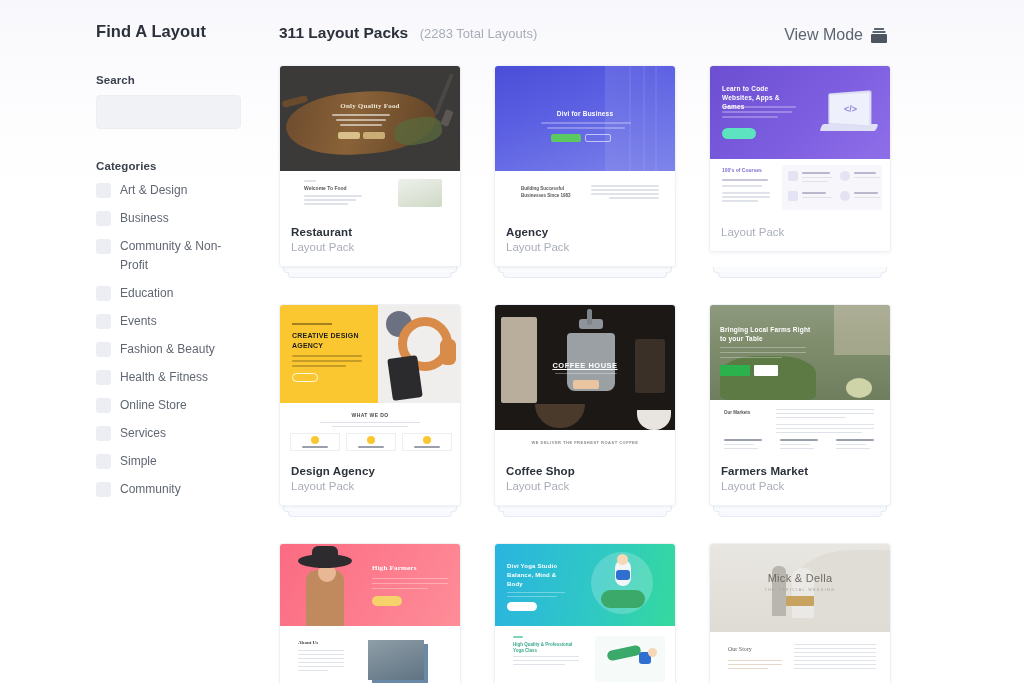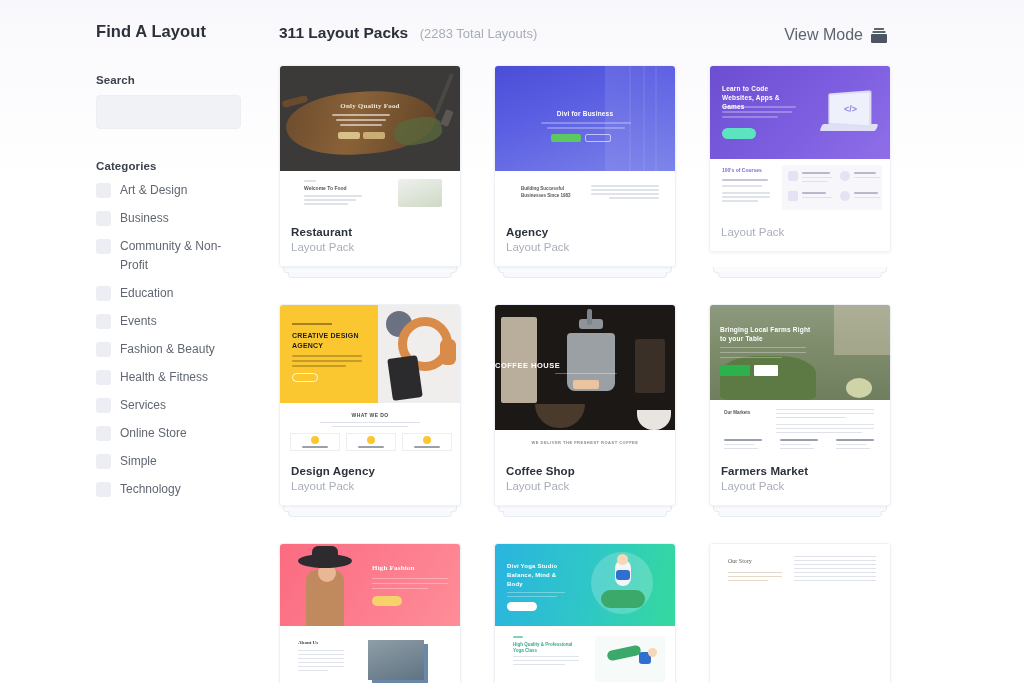--- a/index.html
+++ b/index.html
@@ -289,33 +289,33 @@
       <li class="cat-item">
         <span class="cat-box"></span>
         <span class="cat-text">Fashion &amp; Beauty</span>
       </li>
       <li class="cat-item">
         <span class="cat-box"></span>
         <span class="cat-text">Health &amp; Fitness</span>
       </li>
       <li class="cat-item">
         <span class="cat-box"></span>
+        <span class="cat-text">Online Store</span>
+      </li>
+      <li class="cat-item">
+        <span class="cat-box"></span>
         <span class="cat-text">Services</span>
       </li>
       <li class="cat-item">
         <span class="cat-box"></span>
-        <span class="cat-text">Online Store</span>
-      </li>
-      <li class="cat-item">
-        <span class="cat-box"></span>
         <span class="cat-text">Simple</span>
       </li>
       <li class="cat-item">
         <span class="cat-box"></span>
-        <span class="cat-text">Technology</span>
+        <span class="cat-text">Community</span>
       </li>
     </ul>
   </aside>
 
   <main id="main">
 
     <div id="main-head">
       <span id="pack-count">311 Layout Packs</span>
       <span id="pack-total">(2283 Total Layouts)</span>
 
@@ -487,21 +487,21 @@
         <div class="card">
           <div class="thumb">
             <div class="hero t5-hero">
               <div class="t5-bag"></div>
                 <div class="t5-jar"></div>
               <div class="t5-grinder"></div>
                 <div class="t5-gtop"></div>
                 <div class="t5-crank"></div>
               <div class="t5-bowl"></div>
                 <div class="t5-cup"></div>
-              <div class="hero-txt" style="left:0;right:0;top:56px;text-align:left;font-size:7.5px;letter-spacing:.5px;">COFFEE HOUSE</div>
+              <div class="hero-txt" style="left:0;right:0;top:56px;text-align:center;font-size:7.5px;letter-spacing:.5px;text-decoration:underline;">COFFEE HOUSE</div>
               <div class="ln" style="left:60px;top:68px;width:62px;height:1.3px;opacity:.6;"></div>
               <div class="btn-mini" style="left:78px;top:75px;width:26px;height:9px;background:#e8c4a0;"></div>
             </div>
             <div class="body-area" style="height:25px;">
               <div style="position:absolute;left:0;right:0;top:10px;text-align:center;font-size:4px;font-weight:700;color:#8a8a8a;letter-spacing:.5px;">WE DELIVER THE FRESHEST ROAST COFFEE</div>
             </div>
           </div>
           <div class="card-meta">
             <div class="card-title">Coffee Shop</div>
             <div class="card-sub">Layout Pack</div>
@@ -553,21 +553,21 @@
 
       <div class="card-wrap">
 
         <div class="card">
           <div class="thumb">
             <div class="hero t7-hero">
               <div class="t7-coat"></div>
                 <div class="t7-face"></div>
               <div class="t7-hat"></div>
                 <div class="t7-crown"></div>
-              <div class="hero-txt" style="left:92px;top:20px;font-size:7px;font-family:'Liberation Serif',serif;">High Fashion</div>
+              <div class="hero-txt" style="left:92px;top:20px;font-size:7px;font-family:'Liberation Serif',serif;">High Farmers</div>
               <div class="ln" style="left:92px;top:34px;width:76px;height:1.4px;opacity:.6;"></div>
               <div class="ln" style="left:92px;top:39px;width:76px;height:1.4px;opacity:.6;"></div>
               <div class="ln" style="left:92px;top:44px;width:56px;height:1.4px;opacity:.6;"></div>
               <div class="btn-mini" style="left:92px;top:52px;width:30px;height:10px;background:#f6d26a;border-radius:5px;"></div>
             </div>
             <div class="body-area" style="height:68px;">
               <div style="position:absolute;left:18px;top:14px;font-size:5px;font-weight:700;color:#444;font-family:'Liberation Serif',serif;">About Us</div>
               <div class="dln" style="left:18px;top:24px;width:46px;height:1.3px;"></div>
               <div class="dln" style="left:18px;top:28px;width:46px;height:1.3px;"></div>
               <div class="dln" style="left:18px;top:32px;width:46px;height:1.3px;"></div>
@@ -612,20 +612,28 @@
             </div>
           </div>
 
         </div>
       </div>
 
       <div class="card-wrap">
 
         <div class="card">
           <div class="thumb">
+            <div class="hero t9-hero">
+              <div class="t9-hill"></div>
+                <div class="t9-groom"></div>
+                <div class="t9-bride"></div>
+              <div class="t9-name">Mick &amp; Della</div>
+              <div class="t9-sub">THE OFFICIAL WEDDING</div>
+              <div class="t9-btn"></div>
+            </div>
             <div class="body-area" style="height:62px;">
               <div style="position:absolute;left:18px;top:14px;font-size:6px;color:#5c5a55;font-family:'Liberation Serif',serif;">Our Story</div>
               <div class="dln" style="left:18px;top:28px;width:54px;height:1.3px;background:#e2d9c8;"></div>
               <div class="dln" style="left:18px;top:32px;width:54px;height:1.3px;background:#e2d9c8;"></div>
               <div class="dln" style="left:18px;top:36px;width:40px;height:1.3px;background:#e2d9c8;"></div>
               <div class="dln" style="right:14px;top:12px;width:82px;height:1.3px;"></div>
               <div class="dln" style="right:14px;top:16px;width:82px;height:1.3px;"></div>
               <div class="dln" style="right:14px;top:20px;width:82px;height:1.3px;"></div>
               <div class="dln" style="right:14px;top:24px;width:82px;height:1.3px;"></div>
               <div class="dln" style="right:14px;top:28px;width:82px;height:1.3px;"></div>

